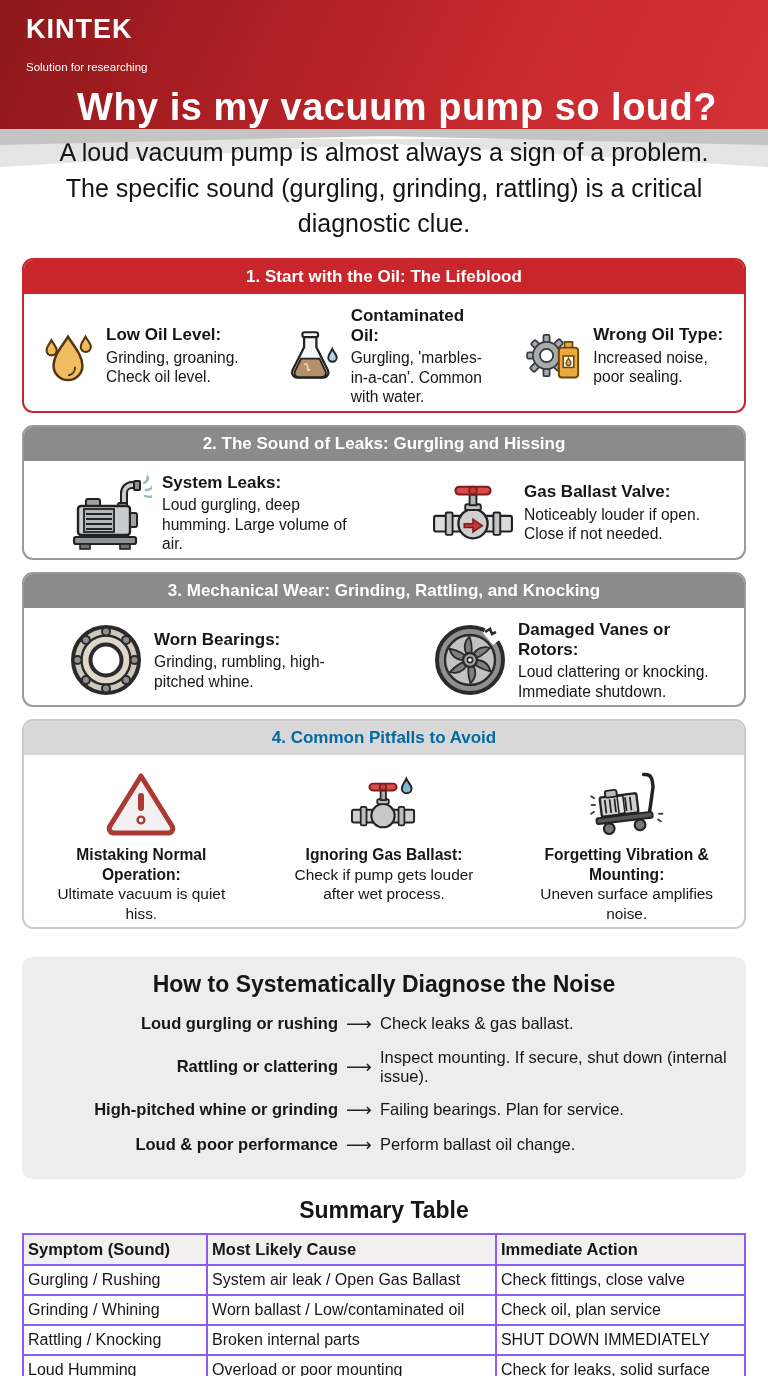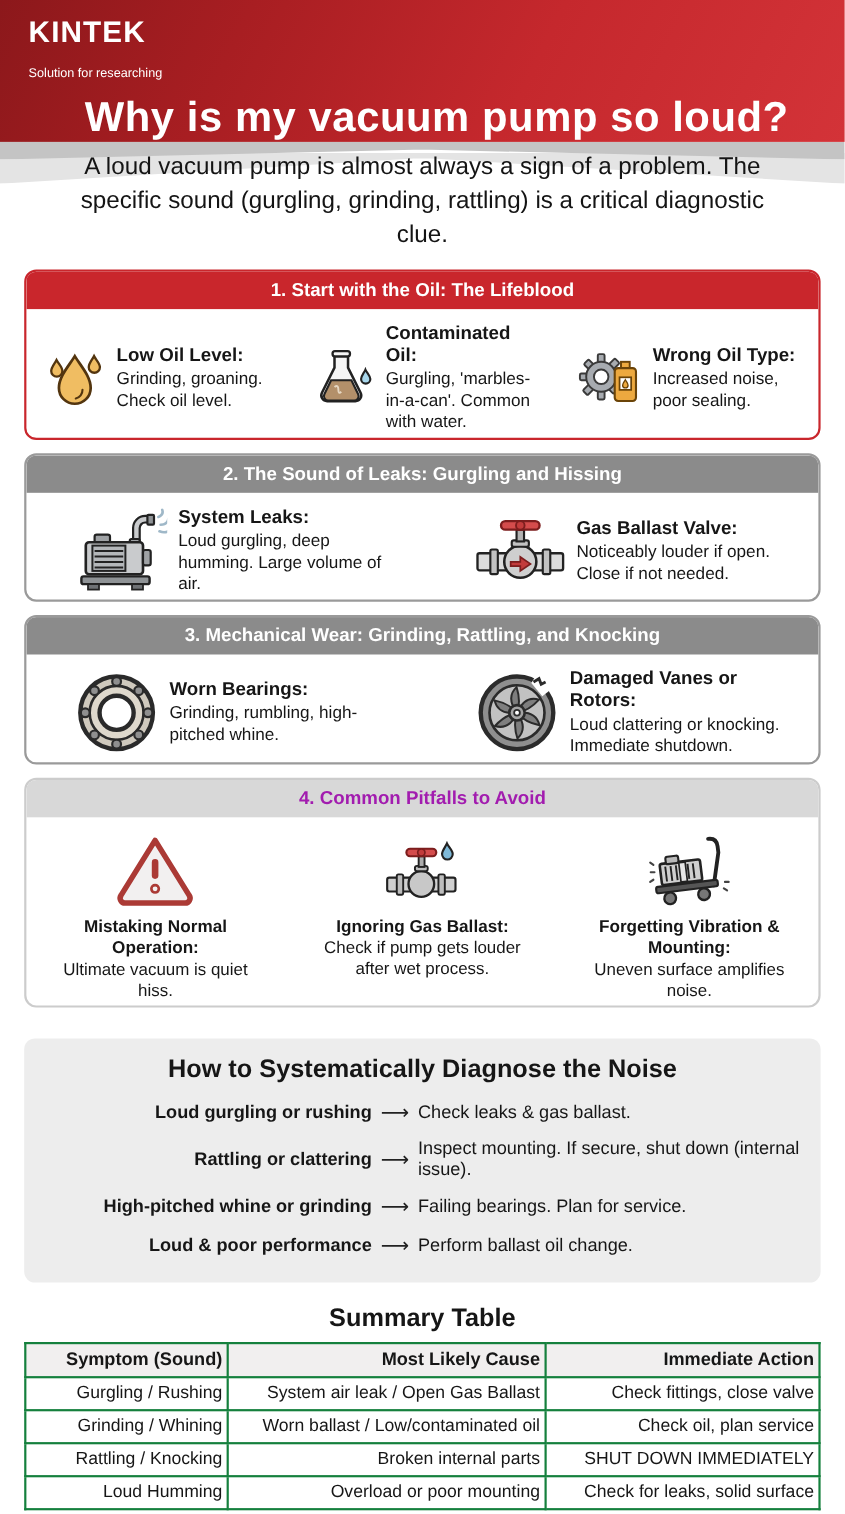--- a/index.html
+++ b/index.html
@@ -34,35 +34,35 @@
     clip-path: polygon(0 0, 100% 0, 100% 100%, 51% 45%, 49% 45%, 0 100%);
   }
   .chev-band2 {
     position: absolute; top: 10px; left: 0; width: 100%; height: 28px;
     background: #e4e4e4;
     clip-path: polygon(0 0, 100% 0, 100% 100%, 51% 18%, 49% 18%, 0 100%);
     z-index: -1;
   }
 
   .intro {
-    text-align: center; font-size: 22px; line-height: 1.42;
+    text-align: center; font-size: 25px; line-height: 1.42;
     margin: 6px 48px 16px; color: #141414;
   }
 
   .content { padding: 0 22px; }
 
   
   .card { border-radius: 11px; overflow: hidden; margin-bottom: 12px; border: 2px solid; background: #fff; }
   .card-red   { border-color: #c9262c; }
   .card-gray  { border-color: #9a9a9a; }
   .card-light { border-color: #cccccc; }
   .card-header { text-align: center; font-weight: bold; font-size: 17px; padding: 7px 4px; }
   .hdr-red   { background: #c9262c; color: #fff; }
   .hdr-gray  { background: #8b8b8b; color: #fff; }
-  .hdr-light { background: #d8d8d8; color: #a21caf; }
+  .hdr-light { background: #d8d8d8; color: #0369a1; }
   .card-body { display: flex; padding: 12px 16px 4px; align-items: center; gap: 40px; }
 
   .item-h { display: flex; align-items: center; gap: 10px; flex: 1; }
   .item-h .txt .h { font-weight: bold; font-size: 17px; line-height: 1.2; }
   .item-h .txt .b { font-size: 15.6px; line-height: 1.25; margin-top: 2px; }
   .pad-l { padding-left: 28px; }
 
   .pitfall { flex: 1; display: flex; flex-direction: column; align-items: center; text-align: center; padding: 0 4px; }
   .pitfall .txt { font-size: 15.4px; line-height: 1.25; margin-top: 8px; }
   .pitfall .txt b { font-size: 15.6px; }
@@ -74,21 +74,21 @@
   }
   .diagnose-title { text-align: center; font-size: 23px; font-weight: bold; margin-bottom: 15px; }
   .diag-row { display: grid; grid-template-columns: 300px 42px auto; margin-bottom: 13px; align-items: center; }
   .diag-sym { text-align: right; font-weight: bold; font-size: 16.5px; }
   .diag-arrow { text-align: center; font-size: 18px; color: #222; }
   .diag-act { text-align: left; font-size: 16.5px; }
 
   
   .summary-title { text-align: center; font-size: 23px; font-weight: bold; margin: 18px 0 9px; }
   table.summary { width: 724px; margin: 0 22px; border-collapse: collapse; }
-  .summary th, .summary td { border: 2px solid #15803d; text-align: right; padding: 5px 4px; }
+  .summary th, .summary td { border: 2px solid #8b5cf6; text-align: left; padding: 5px 4px; }
   .summary th { background: #f1efef; font-size: 16.5px; }
   .summary td { font-size: 16px; background: #fff; }
   .summary th:nth-child(1), .summary td:nth-child(1) { width: 25.5%; }
   .summary th:nth-child(2), .summary td:nth-child(2) { width: 40%; }
   .summary th:nth-child(3), .summary td:nth-child(3) { width: 34.5%; }
 
   
   .footer-title { text-align: center; font-size: 21.5px; font-weight: bold; margin: 15px 0 7px; }
   .footer-row { display: flex; gap: 13px; margin: 0 115px 0 95px; align-items: flex-start; }
   .footer-logo { display: flex; flex-direction: column; align-items: center; width: 64px; flex: none; }

